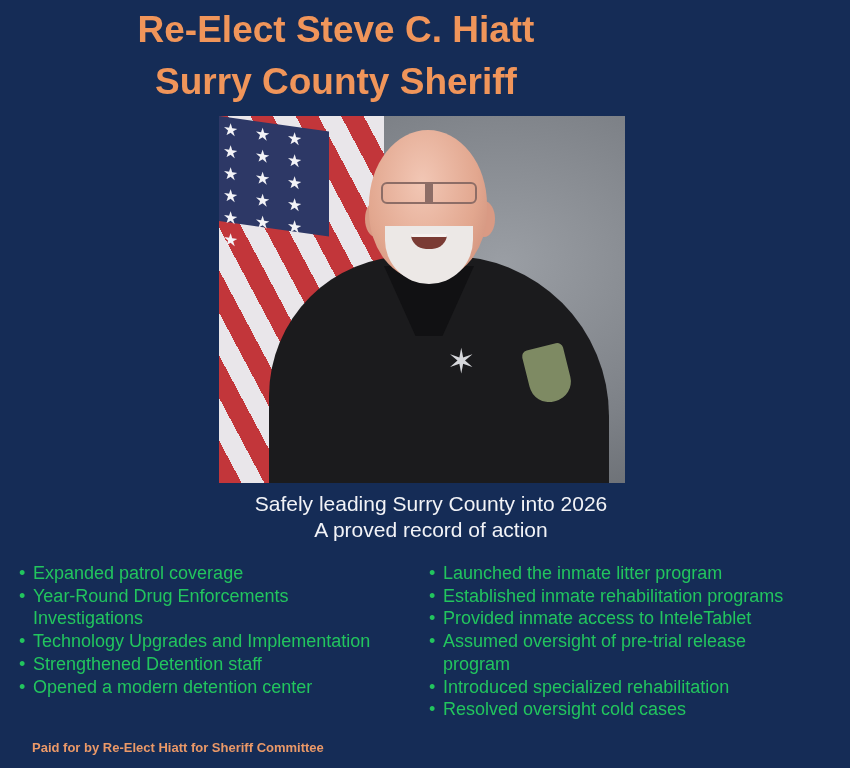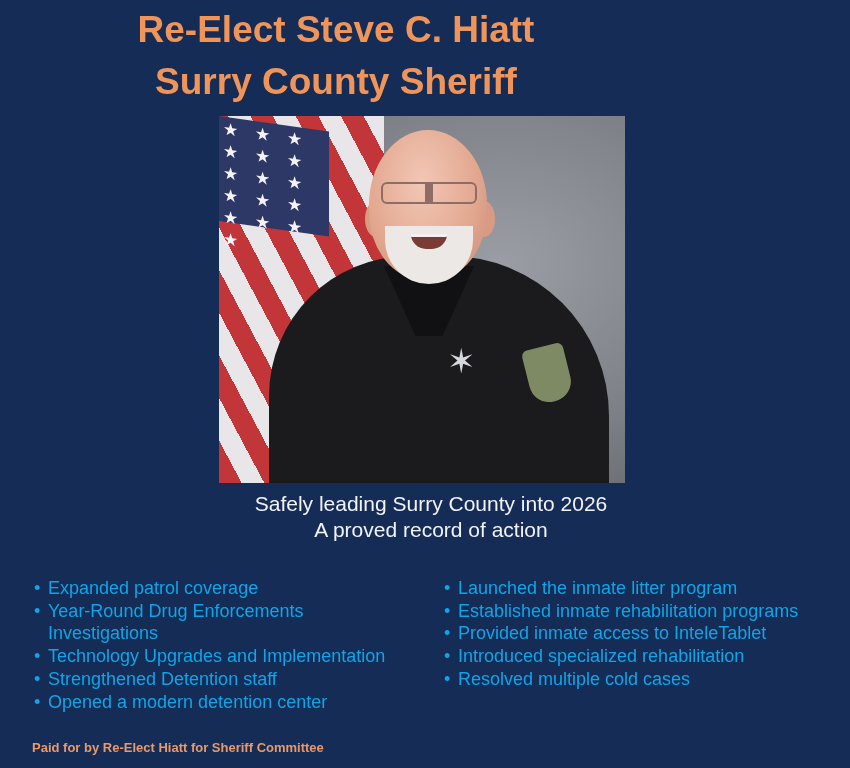--- a/index.html
+++ b/index.html
@@ -66,22 +66,22 @@
       position: absolute; left: 308px; top: 230px; width: 42px; height: 56px;
       background: #7e8a63; border-radius: 6px 6px 20px 20px; transform: rotate(-14deg);
     }
     .tagline {
       position: absolute; left: 0; width: 850px; text-align: center;
       color: #f2f3f7; font-size: 21px; line-height: 26px; margin-left: 6px;
     }
     #tag1 { top: 491px; }
     #tag2 { top: 517px; }
     .col {
-      position: absolute; top: 561px; margin: 16px; padding: 0; list-style: none;
-      color: #0ea5e9; font-size: 18px; line-height: 22.7px;
+      position: absolute; top: 561px; margin: 1px; padding: 0; list-style: none;
+      color: #22c55e; font-size: 18px; line-height: 22.7px;
     }
     #colL { left: 18px; width: 405px; }
     #colR { left: 428px; width: 418px; }
     .col li { position: relative; padding-left: 14px; }
     .col li::before { content: "•"; position: absolute; left: 0; top: 0; }
     .footer {
       position: absolute; top: 740px; left: 0; width: 850px; text-align: left;
       color: #eb9968; font-weight: bold; font-size: 13px; margin-left: 32px;
     }
   </style>
@@ -115,17 +115,18 @@
   <li style="width:300px">Year-Round Drug Enforcements Investigations</li>
   <li>Technology Upgrades and Implementation</li>
   <li>Strengthened Detention staff</li>
   <li>Opened a modern detention center</li>
 </ul>
 
 <ul class="col" id="colR">
   <li>Launched the inmate litter program</li>
   <li>Established inmate rehabilitation programs</li>
   <li>Provided inmate access to InteleTablet</li>
+  <li style="width:340px">Assumed oversight of pre-trial release program</li>
   <li>Introduced specialized rehabilitation</li>
-  <li>Resolved multiple cold cases</li>
+  <li>Resolved oversight cold cases</li>
 </ul>
 
 <div class="footer">Paid for by Re-Elect Hiatt for Sheriff Committee</div>
 
 </body></html>

